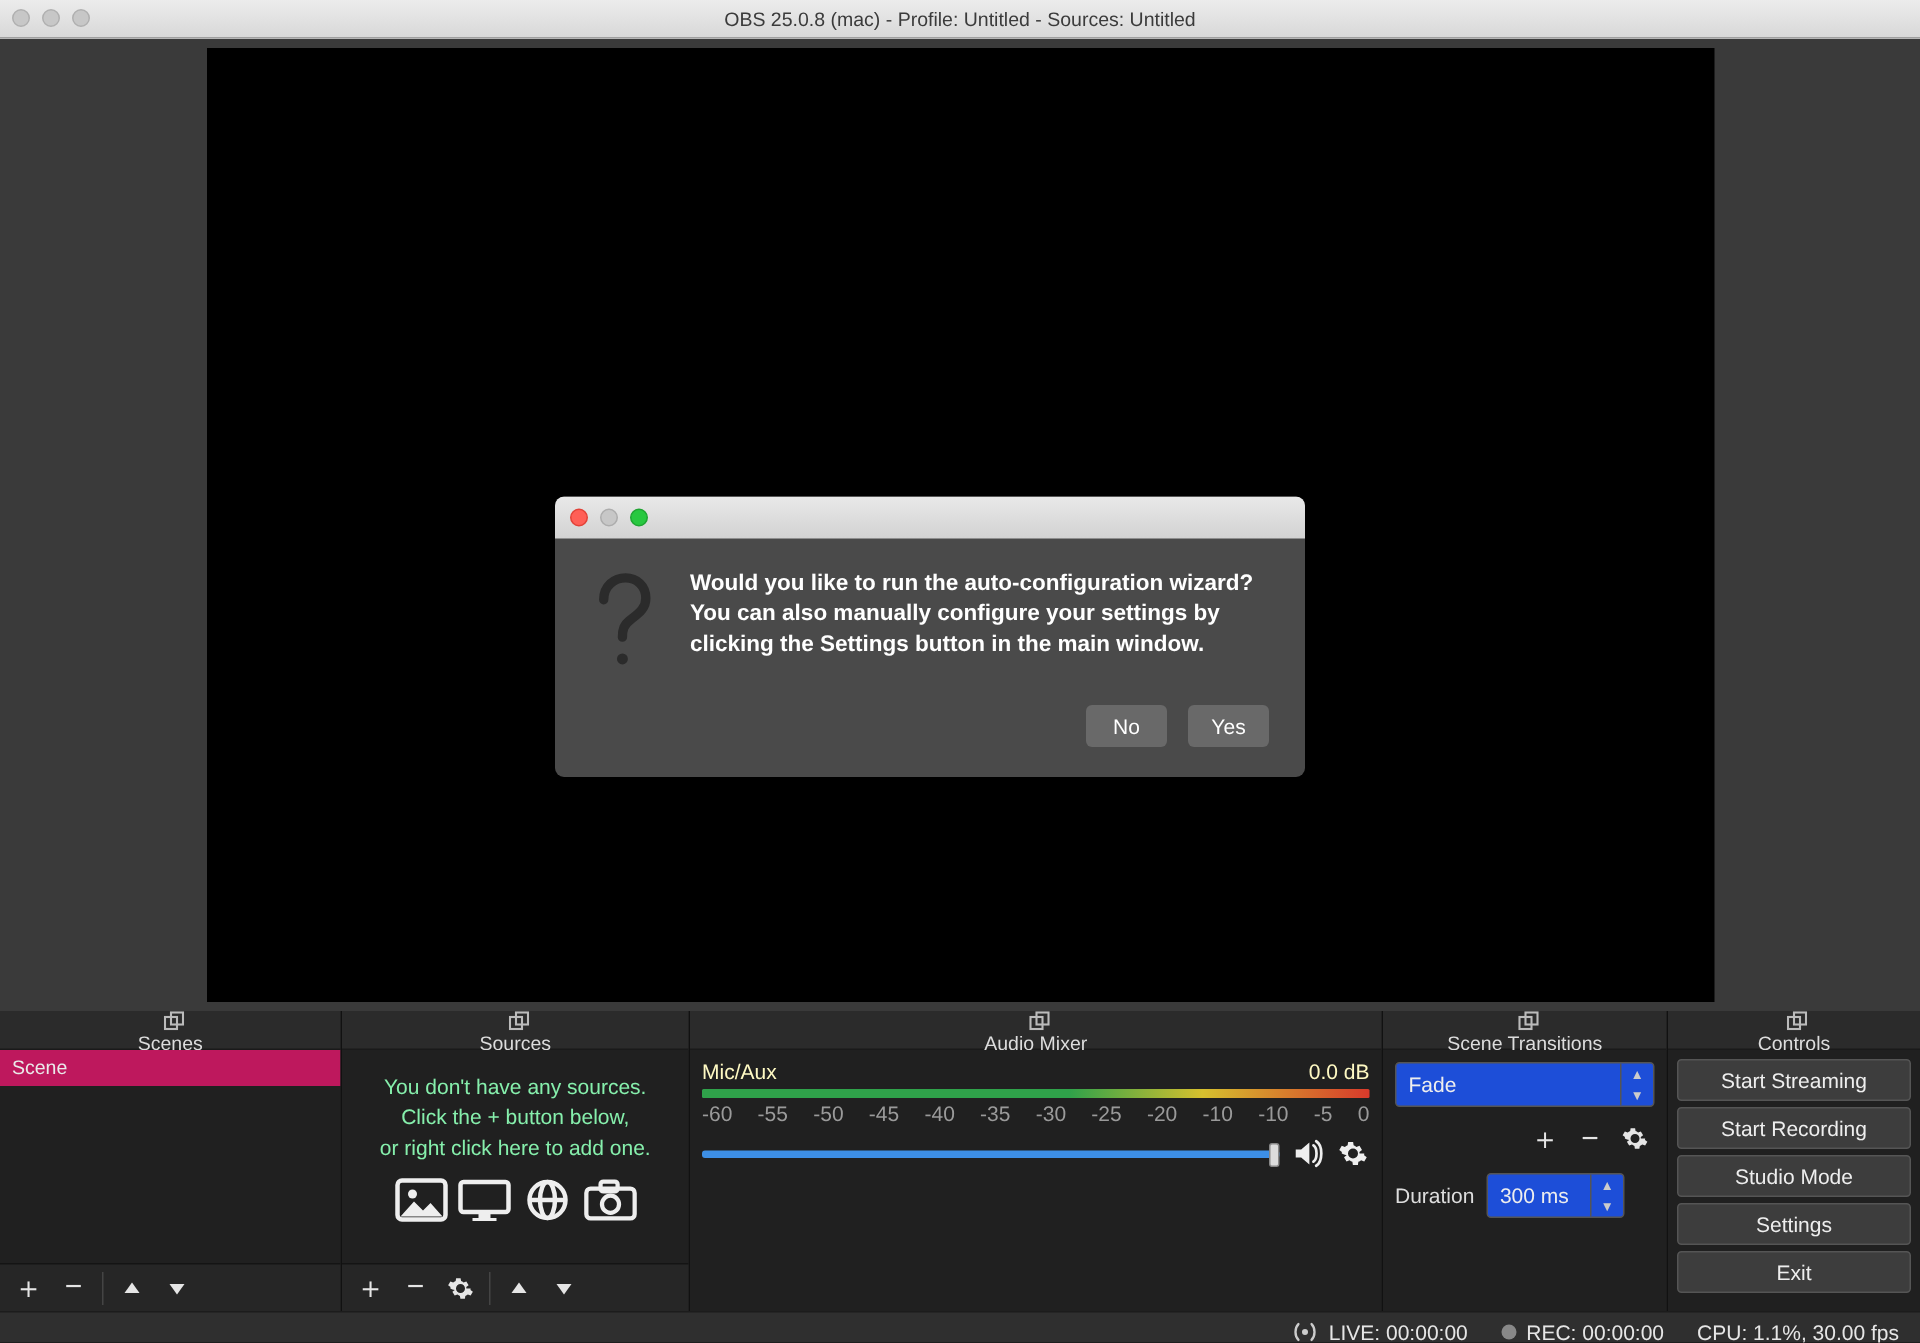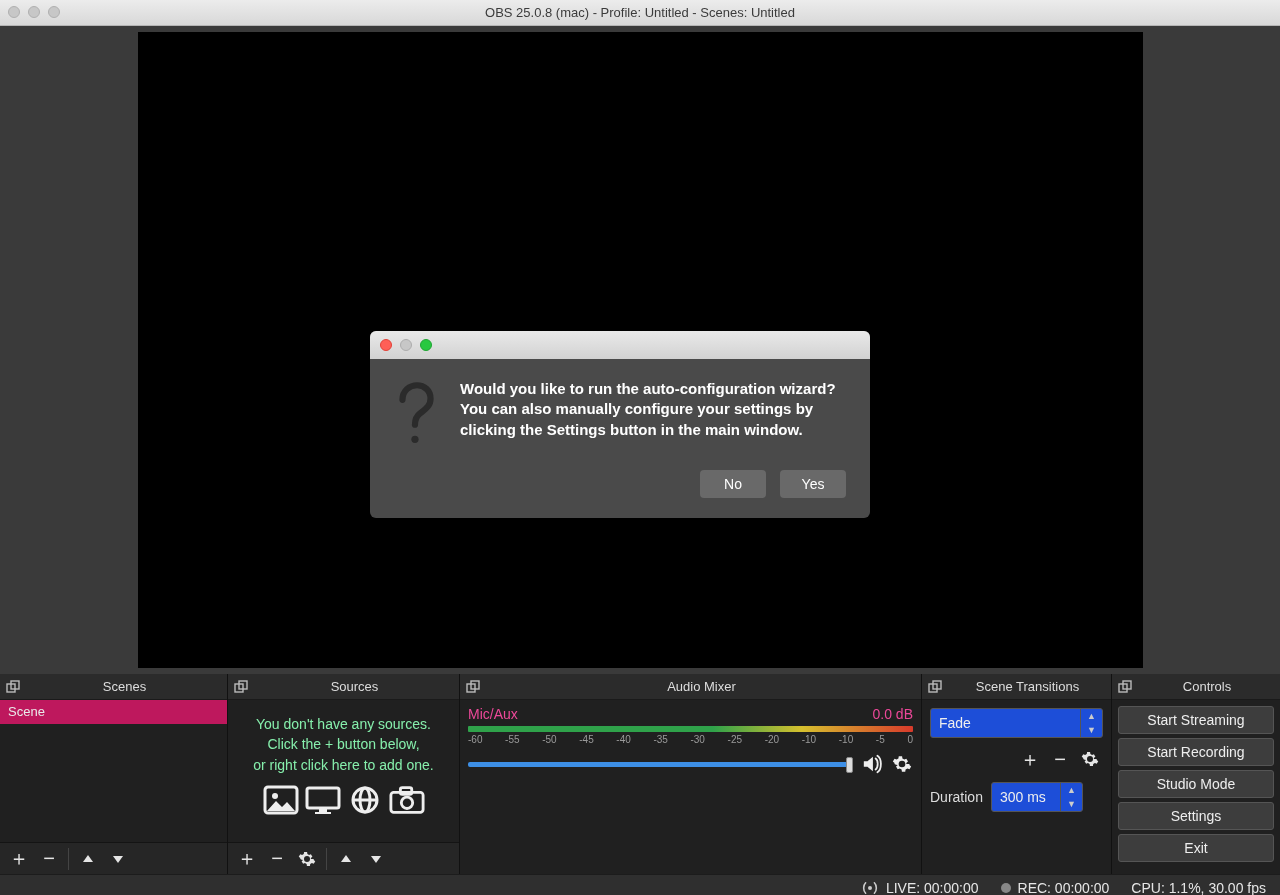--- a/index.html
+++ b/index.html
@@ -10,39 +10,39 @@
   .traffic { position:absolute; left:8px; top:6px; display:flex; gap:8px; }
   .tl { width:12px; height:12px; border-radius:50%; background:#c7c7c7; border:1px solid #b0b0b0;}
   .titlebar .title { margin:0 auto; font-size:13px; color:#3b3b3b; }
   
   .preview-area { flex:1 1 auto; background:#3a3a3a; display:flex; align-items:flex-start; justify-content:center; position:relative; padding:6px 4px;text-decoration:underline;}
   .preview-canvas { width:1005px; height:636px; background:#000; }
   
   .docks { display:flex; flex:0 0 auto; height:200px; background:#222; }
   .dock { border-right:1px solid #111; display:flex; flex-direction:column; min-width:0;}
   .dock:last-child { border-right:none;}
-  .dock-header { height:26px; background:#2b2b2b; display:flex; align-items:center; position:relative; border-bottom:1px solid #1a1a1a;}
+  .dock-header { height:26px; background:#2b2b2b; display:flex; align-items:center; position:relative; border-bottom:1px solid #1a1a1a;flex-direction:column;}
   .dock-header .pop { width:18px; height:18px; margin-left:4px; display:flex; align-items:center; justify-content:center; color:#bbb;}
   .dock-header .label { flex:1; text-align:center; font-size:13px; color:#ddd;}
   .dock-body { flex:1; background:#202020; position:relative; color:#ddd; font-size:13px; overflow:hidden;}
   .dock-toolbar { height:32px; background:#262626; border-top:1px solid #141414; display:flex; align-items:center; gap:0; padding:0 4px;}
   .tbtn { width:30px; height:28px; display:flex; align-items:center; justify-content:center; color:#e5e5e5; font-size:20px; border-radius:3px; cursor:default;}
   .tsep { width:1px; height:22px; background:#444; margin:0 4px;}
   
   .scene-item { background:#be185d; height:24px; line-height:24px; padding-left:8px; color:#eaeaea;}
   
   .sources-empty { text-align:center; color:#86efac; padding:14px 10px 6px; line-height:1.45; font-size:14px;}
   .sources-icons { display:flex; justify-content:center; gap:6px; margin-top:8px; color:#eee;}
   .sources-icons svg{ width:36px; height:34px;}
   
   .mixer-row{ padding:6px 8px 4px 8px;}
-  .mixer-top{ display:flex; justify-content:space-between; font-size:14px; color:#ec4899;}
+  .mixer-top{ display:flex; justify-content:space-between; font-size:14px; color:#fef9c3;}
   .meter-wrap{ margin-top:4px;}
   .meter-bar{ height:6px; border-radius:1px; background:linear-gradient(90deg,#2fa24a 0%,#2fa24a 55%,#d6c02e 75%,#d83a2b 100%); position:relative;}
-  .meter-ticks{ display:flex; justify-content:space-between; font-size:10px; color:#9a9a9a; margin-top:2px;}
+  .meter-ticks{ display:flex; justify-content:space-between; font-size:14px; color:#9a9a9a; margin-top:2px;}
   .slider-row{ display:flex; align-items:center; gap:8px; margin-top:8px;}
   .slider{ flex:1; height:5px; background:#3d8fe6; border-radius:2px; position:relative;}
   .slider .thumb{ position:absolute; right:0; top:-5px; width:7px; height:16px; background:#dcdcdc; border:1px solid #888; border-radius:2px;}
   .sicon{ width:22px; height:22px; display:flex; align-items:center; justify-content:center; color:#eee;}
   
   .trans-body{ padding:8px; color:#ddd; font-size:14px;}
   .combo{ display:flex; align-items:stretch; height:30px; background:#1d4ed8; border:1px solid #555; border-radius:3px;}
   .combo .val{ flex:1; padding:0 8px; line-height:28px; color:#eee;}
   .combo .arr{ width:22px; border-left:1px solid #555; display:flex; flex-direction:column;}
   .combo .arr span{ flex:1; display:flex; align-items:center; justify-content:center; font-size:9px; color:#ccc;}
@@ -60,35 +60,35 @@
   .dialog{ position:absolute; left:370px; top:305px; width:500px; background:#4a4a4a; border-radius:6px; box-shadow:0 18px 50px rgba(0,0,0,.6); overflow:hidden;}
   .dlg-title{ height:28px; background:linear-gradient(#e9e9e9,#d2d2d2); display:flex; align-items:center; padding-left:10px; gap:8px;}
   .dlg-tl{ width:12px; height:12px; border-radius:50%;}
   .dlg-close{ background:#ff5f57; border:1px solid #e24238;}
   .dlg-min{ background:#c7c7c7; border:1px solid #adadad;}
   .dlg-max{ background:#28c840; border:1px solid #1fa532;}
   .dlg-body{ display:flex; padding:20px 24px 10px 20px; gap:18px;}
   .qmark{ width:52px; color:#2e2e2e; flex:0 0 auto;}
   .dlg-text{ color:#fff; font-size:15px; font-weight:600; line-height:1.35;}
   .dlg-buttons{ display:flex; justify-content:flex-end; gap:14px; padding:8px 24px 20px;}
-  .dbtn{ width:66px; height:28px; background:#696969; border-radius:4px; color:#fff; font-size:14px; text-align:center; line-height:28px;}
+  .dbtn{ width:54px; height:28px; background:#696969; border-radius:4px; color:#fff; font-size:14px; text-align:center; line-height:28px;}
   svg{display:block;}
 </style>
 </head>
 <body>
 
 <div class="window">
 
   <div class="titlebar">
     <div class="traffic">
       <div class="tl"></div>
       <div class="tl"></div>
       <div class="tl"></div>
     </div>
-    <div class="title">OBS 25.0.8 (mac) - Profile: Untitled - Scenes: Untitled</div>
+    <div class="title">OBS 25.0.8 (mac) - Profile: Untitled - Sources: Untitled</div>
   </div>
 
   <div class="preview-area">
     <div class="preview-canvas"></div>
 
     <div class="dialog">
       <div class="dlg-title">
         <div class="dlg-tl dlg-close"></div>
         <div class="dlg-tl dlg-min"></div>
         <div class="dlg-tl dlg-max"></div>

